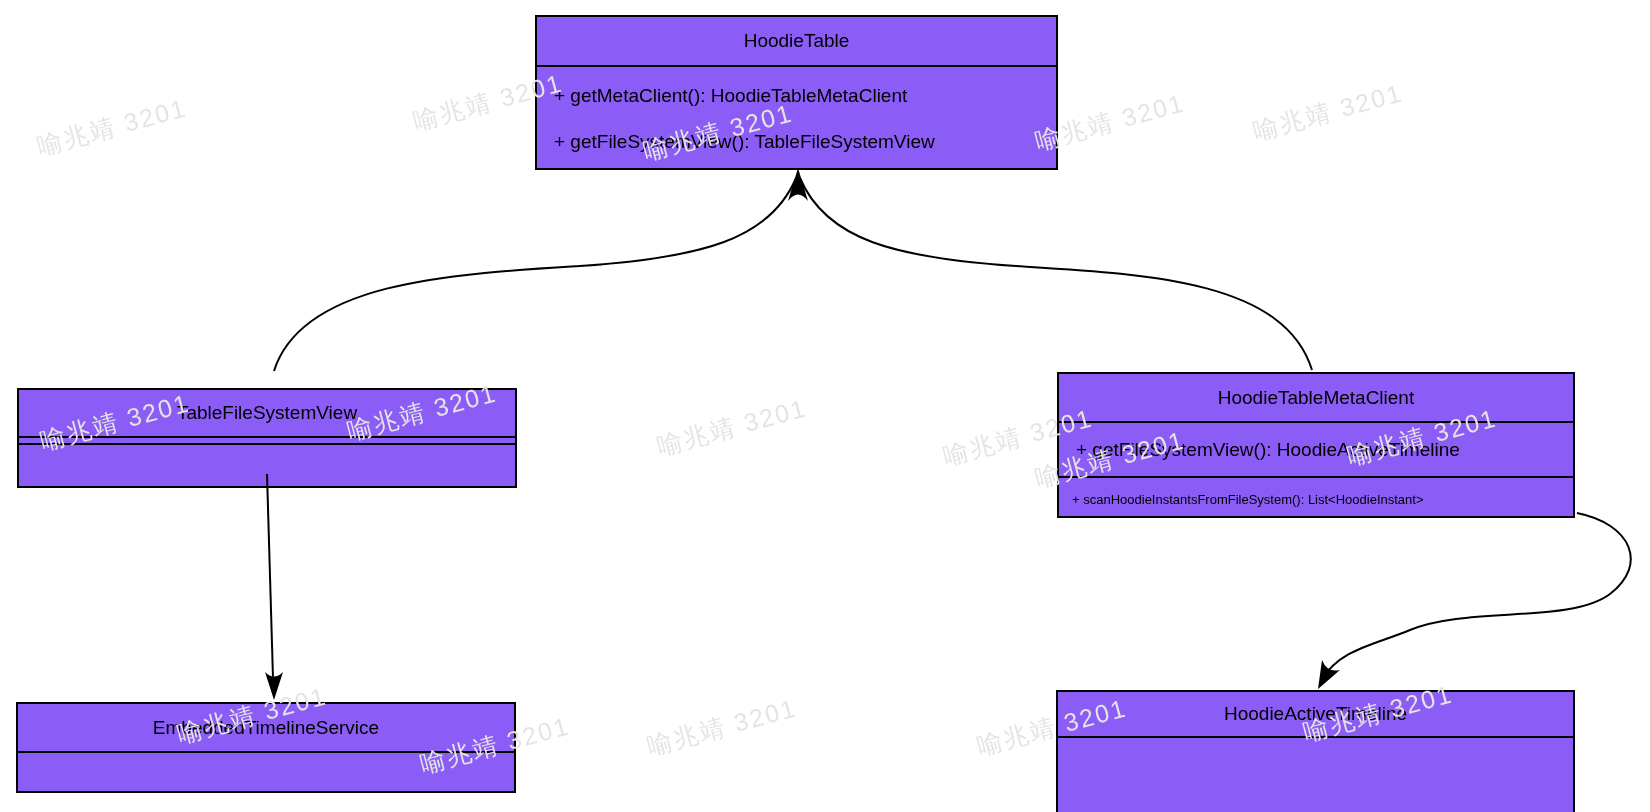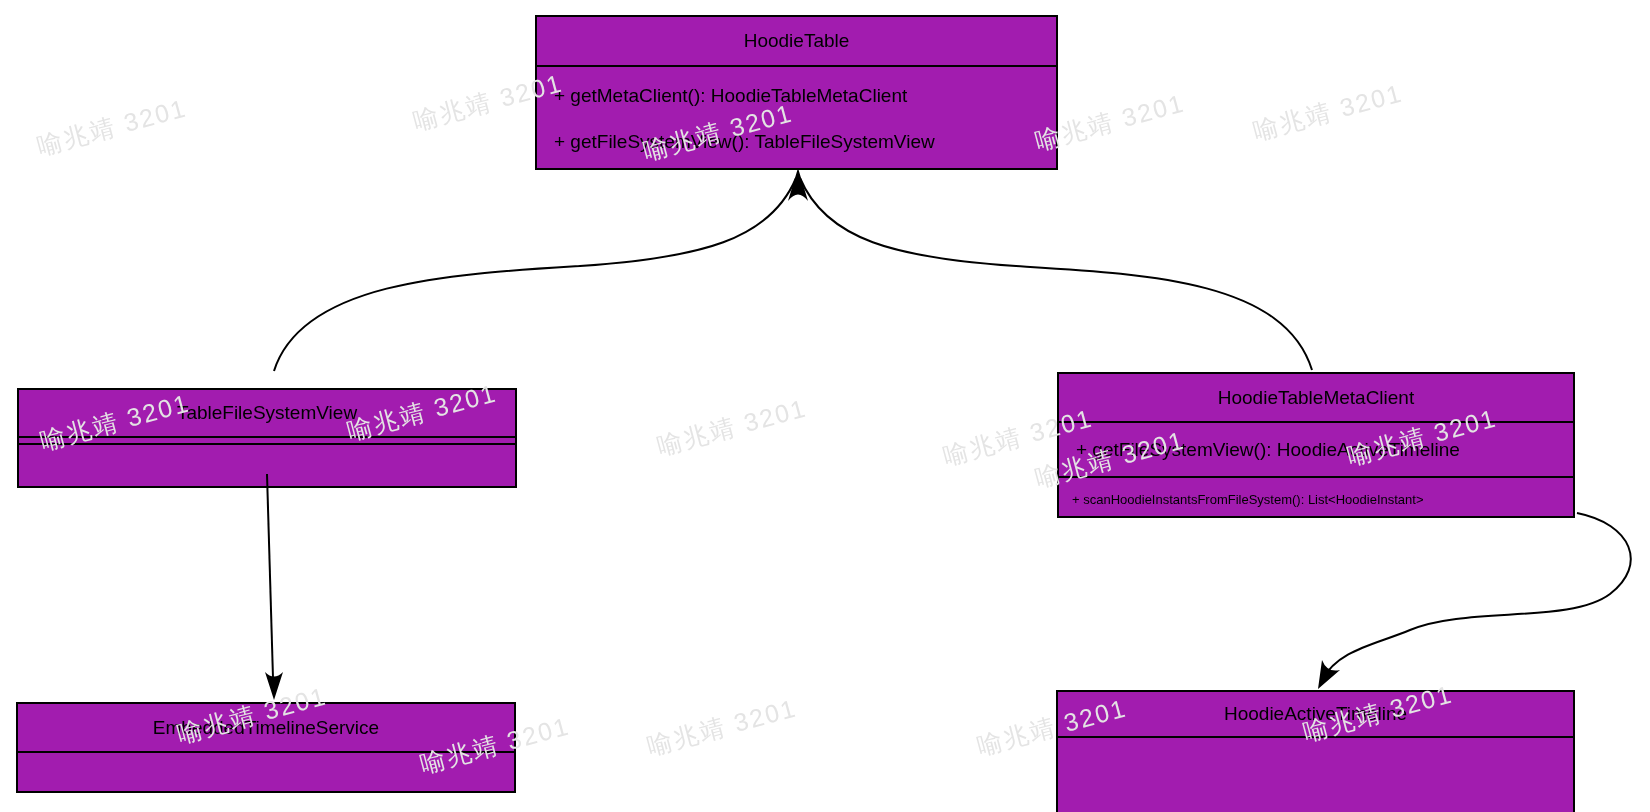--- a/index.html
+++ b/index.html
@@ -8,21 +8,21 @@
     overflow:hidden; font-family:"Liberation Sans","DejaVu Sans",sans-serif; color:#000;
   }
   
   .wm-layer { position:absolute; inset:0; z-index:10; pointer-events:none; }
   .wm {
     position:absolute; font-size:25px; letter-spacing:2px; color:#e4e4e4;
     transform:rotate(-15deg); transform-origin:left bottom; white-space:nowrap;
     mix-blend-mode:darken; user-select:none;
   }
   .class-box {
-    position:absolute; background:#a21caf; border:2px solid #000000;
+    position:absolute; background:#8b5cf6; border:2px solid #000000;
     box-sizing:border-box; z-index:2;
   }
   .class-title {
     display:flex; align-items:center; justify-content:center;
     font-size:19px; box-sizing:border-box; border-bottom:2px solid #000;
   }
   .section { box-sizing:border-box; }
   .method-line {
     display:flex; align-items:center; font-size:19px;
     padding-left:17px; box-sizing:border-box;

